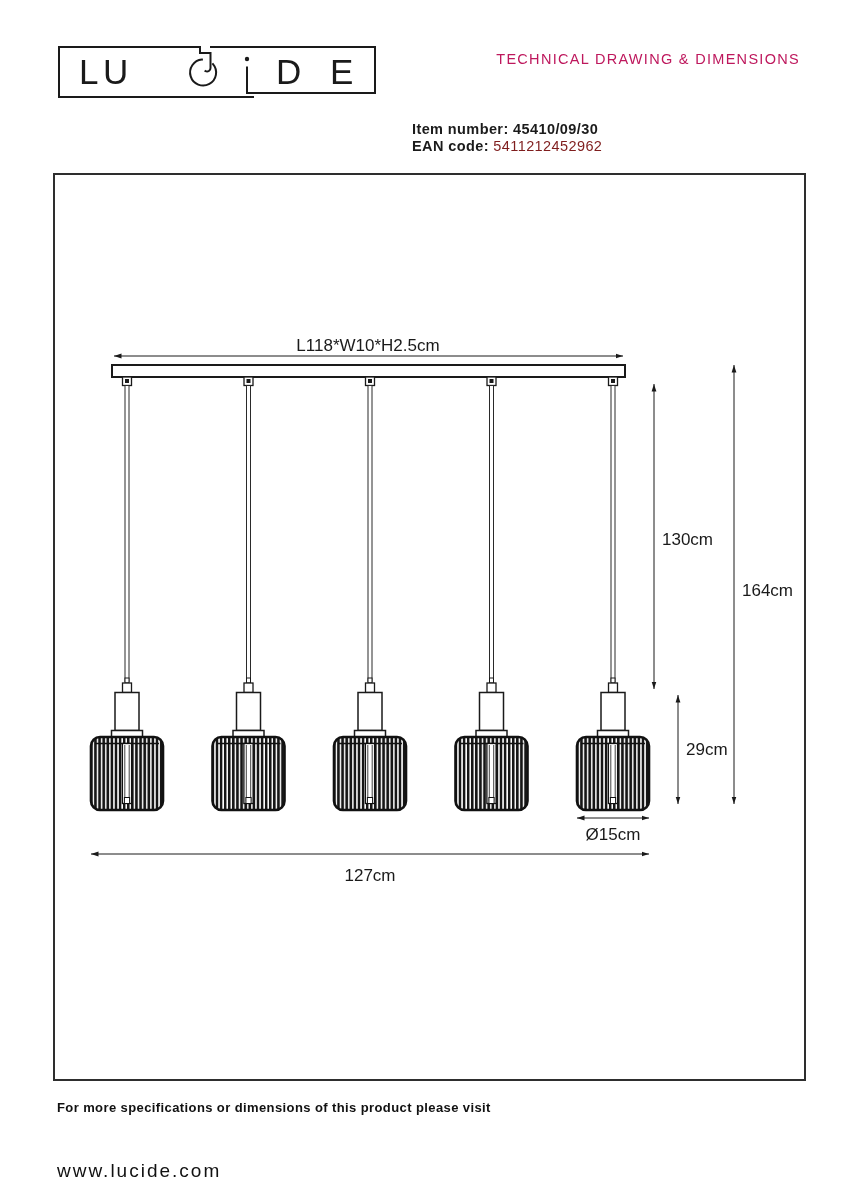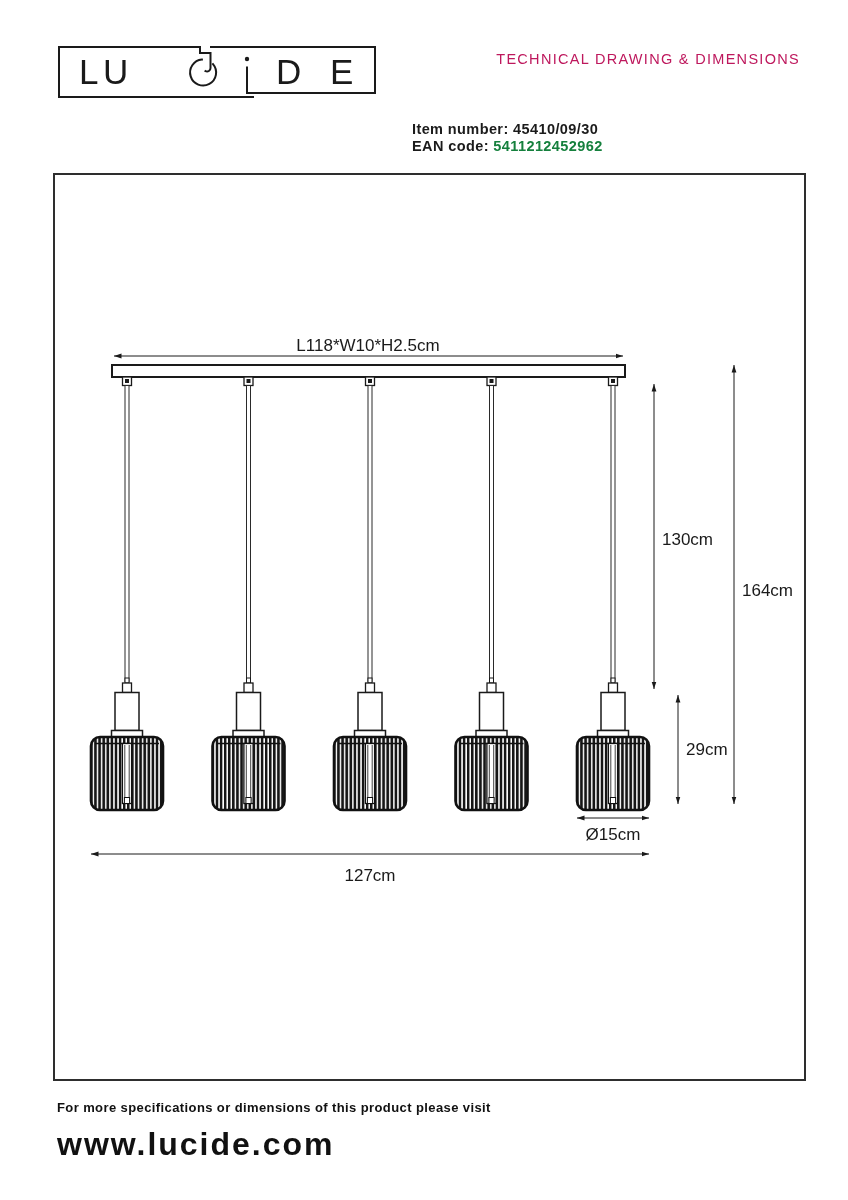--- a/index.html
+++ b/index.html
@@ -11,31 +11,31 @@
 
   .doc-type { position:absolute; right:48px; top:51px; font-size:14.5px; letter-spacing:1.3px;
               color:#be185d; font-weight:400; }
 
   .product-name { position:absolute; left:59px; top:124px; font-size:28px; font-weight:bold;
                   letter-spacing:2.5px; color:#1b1b1b; }
 
   .item-info { position:absolute; left:412px; top:121px; font-size:14.5px; line-height:17px;
                color:#1b1b1b; letter-spacing:0.4px; }
   .item-info .bold { font-weight:bold; }
-  .item-info .ean-value { color:#15803d; font-weight:700; }
+  .item-info .ean-value { color:#7f1d1d; font-weight:400; }
 
   .drawing-box { position:absolute; left:53px; top:173px; width:753px; height:908px;
                  border:2px solid #2e2e2e; background:#fff; }
   .drawing { display:block; }
   .dim { font-family:"Liberation Sans", sans-serif; font-size:17px; fill:#1a1a1a; }
   .logo-letters text { font-family:"Liberation Sans", sans-serif; font-size:35px; fill:#1a1a1a; }
 
   .footer-note { position:absolute; left:57px; top:1100px; font-size:13px; font-weight:bold;
                  letter-spacing:0.4px; color:#111; }
-  .footer-site { position:absolute; left:57px; top:1126px; font-size:32px; font-weight:bold;
+  .footer-site { position:absolute; left:57px; top:1160px; font-size:19px; font-weight:normal;
                  letter-spacing:2px; color:#111; }
 </style>
 </head>
 <body>
 
 <div class="page">
 
   <svg class="logo" width="320" height="54" viewBox="0 0 320 54">
     <g stroke="#1a1a1a" stroke-width="2" fill="none" stroke-linecap="square">
       <path d="M2,2 H143"></path>

